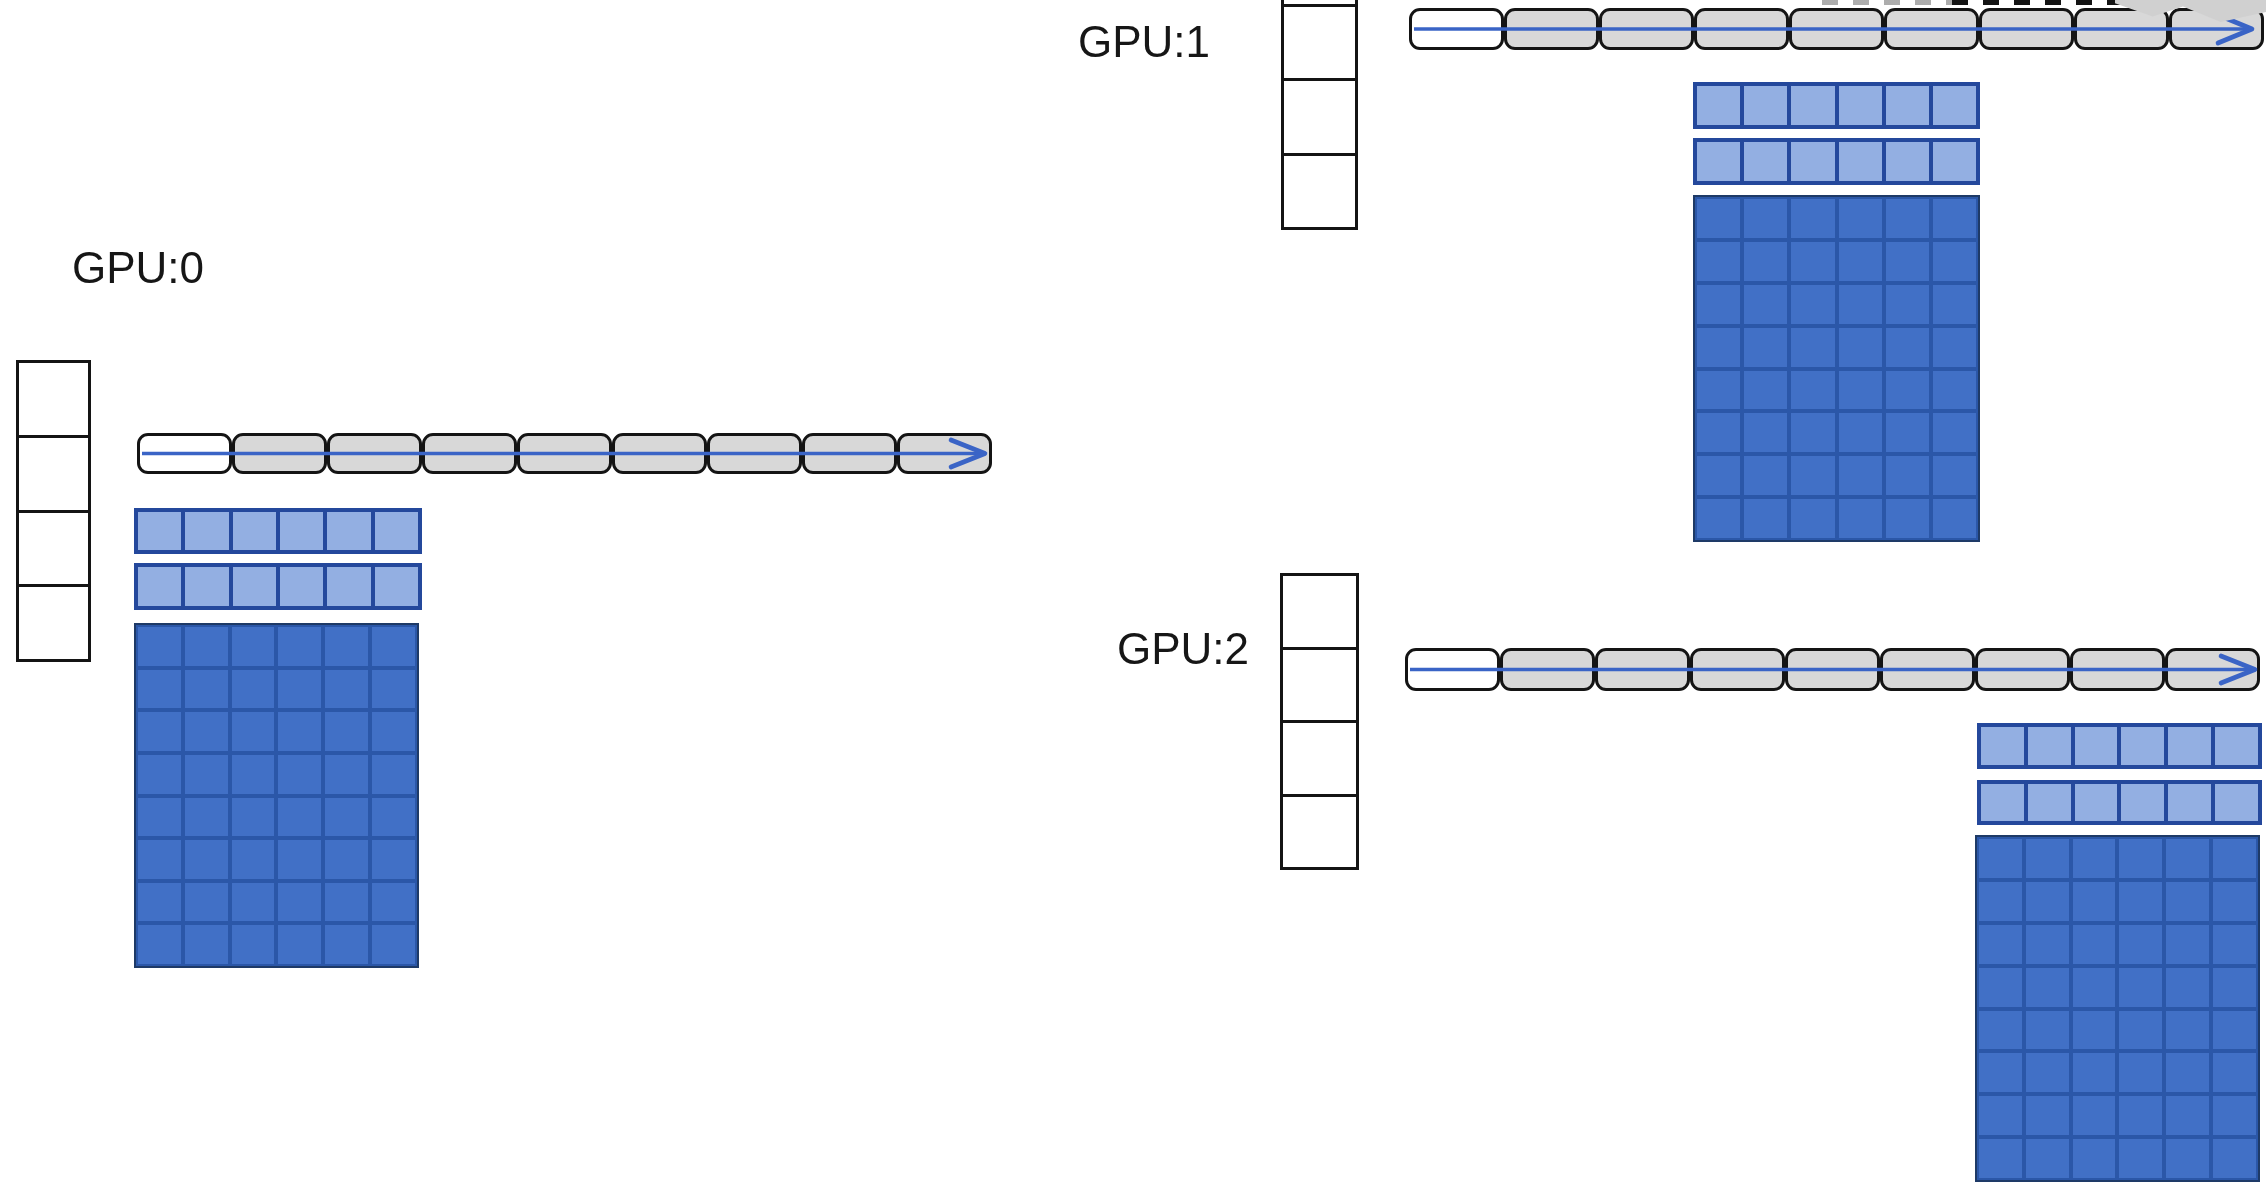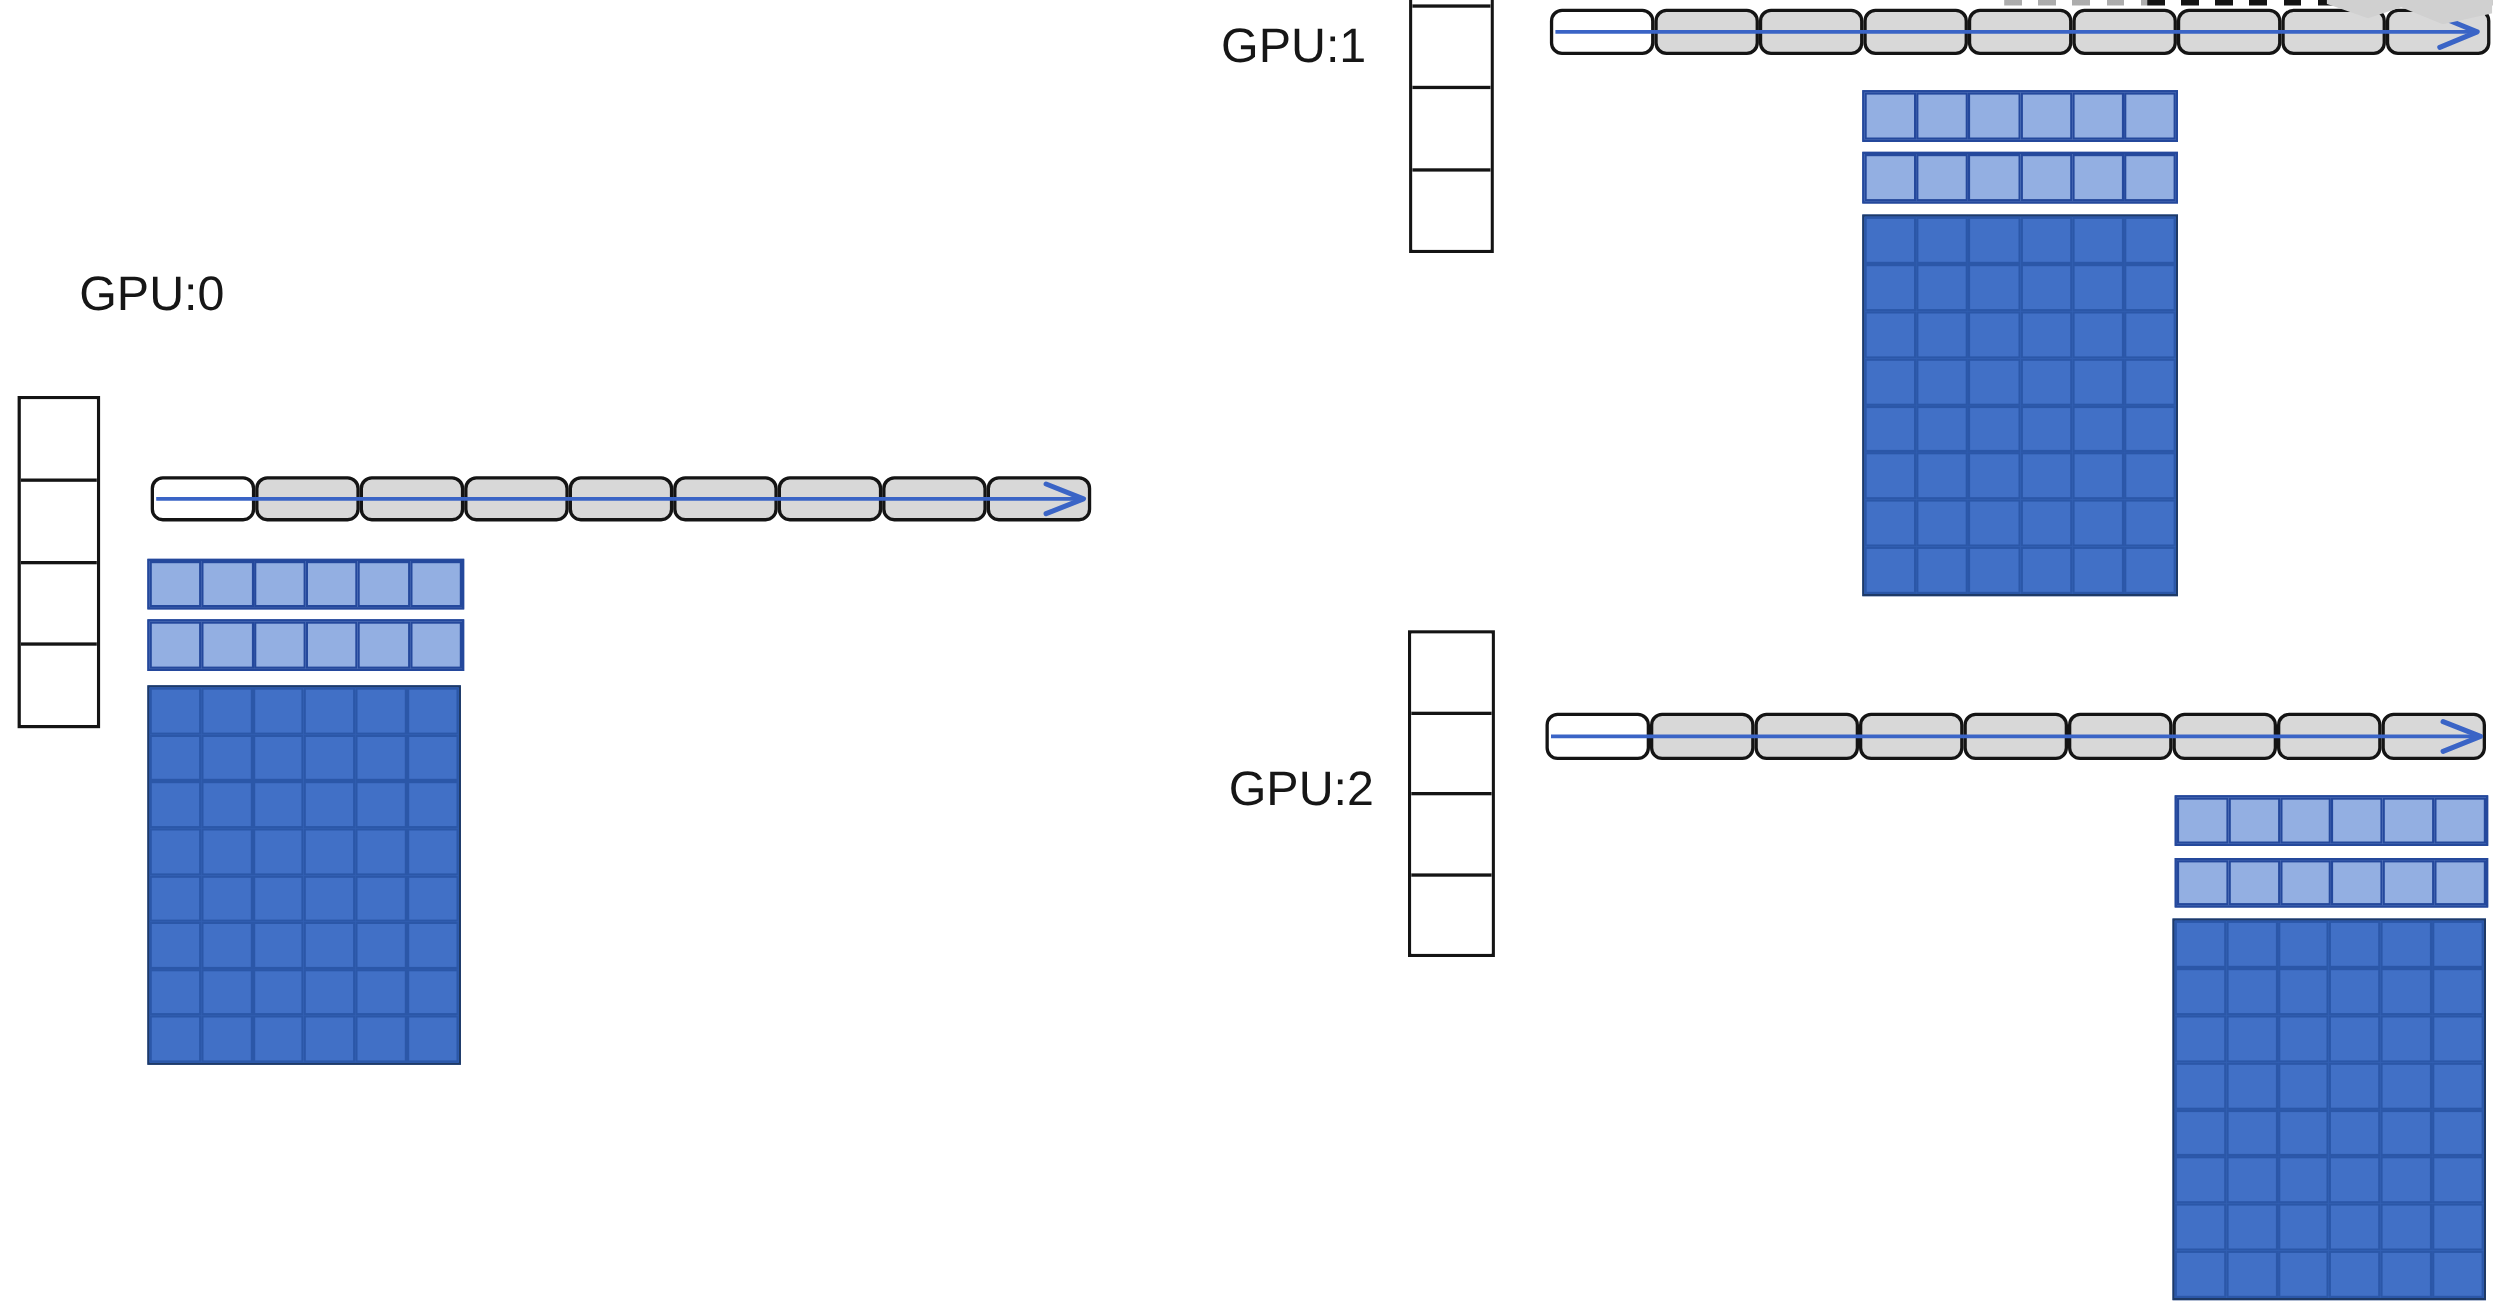--- a/index.html
+++ b/index.html
@@ -196,21 +196,21 @@
         <div class="dcell"></div>
         <div class="dcell"></div>
         <div class="dcell"></div>
         <div class="dcell"></div>
         <div class="dcell"></div>
         <div class="dcell"></div>
       </div>
   </section>
 
   <section>
-    <div class="gpu-label" style="left:1110px;top:20px">GPU:1</div>
+    <div class="gpu-label" style="left:1078px;top:20px">GPU:1</div>
 
     <div class="vcol" style="left:1281px;top:-71px;width:77px;height:301px">
         <div class="vcell"></div>
         <div class="vcell"></div>
         <div class="vcell"></div>
         <div class="vcell"></div>
       </div>
 
     <div class="pipe" style="left:1409px;top:8px;width:855px;height:42px">
       <div class="stages">
@@ -294,21 +294,21 @@
         <div class="dcell"></div>
         <div class="dcell"></div>
         <div class="dcell"></div>
         <div class="dcell"></div>
         <div class="dcell"></div>
         <div class="dcell"></div>
       </div>
   </section>
 
   <section>
-    <div class="gpu-label" style="left:1117px;top:696px">GPU:2</div>
+    <div class="gpu-label" style="left:1117px;top:627px">GPU:2</div>
 
     <div class="vcol" style="left:1280px;top:573px;width:79px;height:297px">
         <div class="vcell"></div>
         <div class="vcell"></div>
         <div class="vcell"></div>
         <div class="vcell"></div>
       </div>
 
     <div class="pipe" style="left:1405px;top:648px;width:855px;height:43px">
       <div class="stages">

